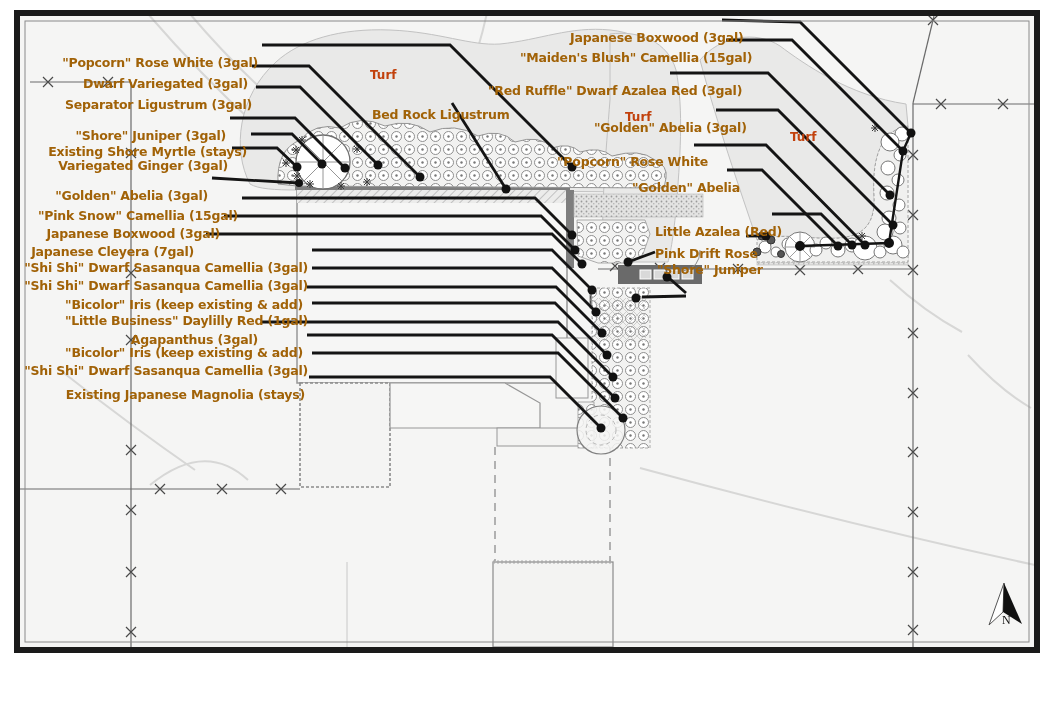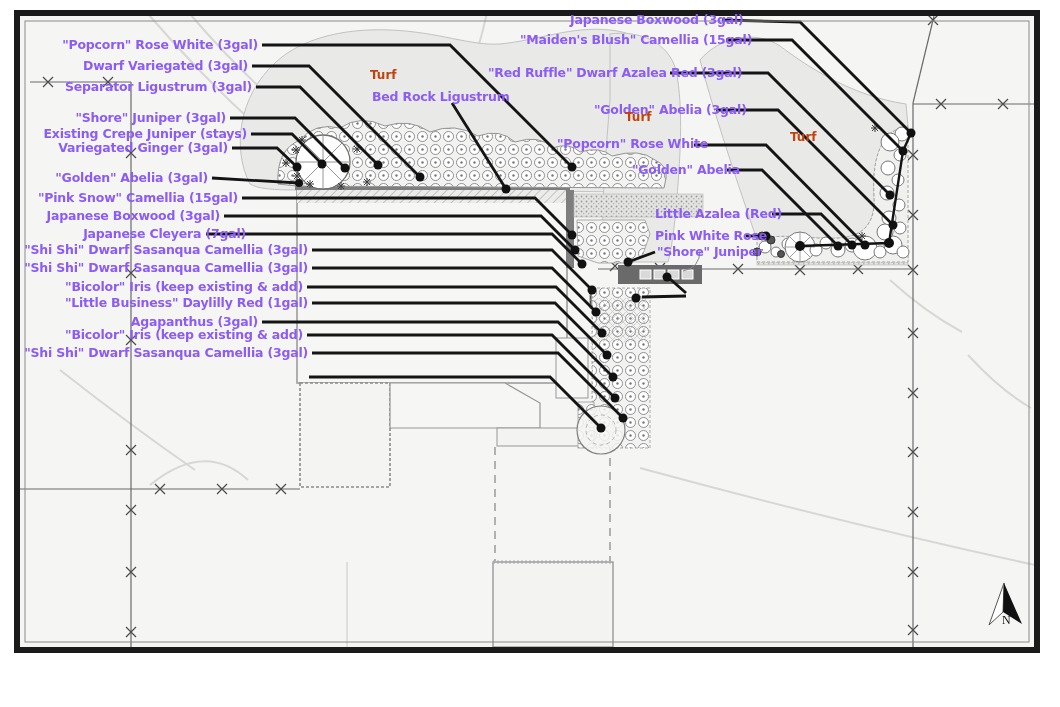--- a/index.html
+++ b/index.html
@@ -1,20 +1,20 @@
 <!DOCTYPE html>
 <html><head>
 <meta charset="utf-8">
 <style>
   html,body{margin:0;padding:0;background:#fff;}
   #stage{position:relative;width:1060px;height:707px;background:#ffffff;overflow:hidden;
          font-family:"DejaVu Sans",sans-serif;}
   #plan-svg{position:absolute;left:0;top:0;}
-  .lbl{position:absolute;font:700 12.5px "DejaVu Sans",sans-serif;color:#8b5cf6;
-       white-space:nowrap;letter-spacing:-0.2px;line-height:14px;}
+  .lbl{position:absolute;font:700 12.5px "DejaVu Sans",sans-serif;color:#a16207;
+       white-space:nowrap;letter-spacing:-0.2px;line-height:14px;margin-top:18px;}
   .lbl.r{text-align:right;}
   .area-lbl{position:absolute;font:700 12px "DejaVu Sans",sans-serif;color:#c2410c;white-space:nowrap;}
   .north-lbl{position:absolute;font:12px "Liberation Serif",serif;color:#111;}
 </style>
 </head>
 <body>
 
 <div id="stage">
 
 <svg id="plan-svg" width="1060" height="707" viewBox="0 0 1060 707">
@@ -282,42 +282,43 @@
   </g>
 
   <rect x="17" y="13" width="1020" height="637" fill="none" stroke="#1a1a1a" stroke-width="6"></rect>
   <rect x="25" y="21" width="1004" height="621" fill="none" stroke="#8a8a8a" stroke-width="1"></rect>
 </svg>
 
 <div class="lbl r" style="right:802px;top:38px">"Popcorn" Rose White (3gal)</div>
 <div class="lbl r" style="right:812px;top:59px">Dwarf Variegated (3gal)</div>
 <div class="lbl r" style="right:808px;top:80px">Separator Ligustrum (3gal)</div>
 <div class="lbl r" style="right:834px;top:111px">"Shore" Juniper (3gal)</div>
-<div class="lbl r" style="right:813px;top:127px">Existing Crepe Juniper (stays)</div>
+<div class="lbl r" style="right:813px;top:127px">Existing Shore Myrtle (stays)</div>
 <div class="lbl r" style="right:832px;top:141px">Variegated Ginger (3gal)</div>
 <div class="lbl r" style="right:852px;top:171px">"Golden" Abelia (3gal)</div>
 <div class="lbl r" style="right:822px;top:191px">"Pink Snow" Camellia (15gal)</div>
 <div class="lbl r" style="right:840px;top:209px">Japanese Boxwood (3gal)</div>
-<div class="lbl r" style="right:814px;top:227px">Japanese Cleyera (7gal)</div>
+<div class="lbl r" style="right:866px;top:227px">Japanese Cleyera (7gal)</div>
 <div class="lbl r" style="right:752px;top:243px">"Shi Shi" Dwarf Sasanqua Camellia (3gal)</div>
 <div class="lbl r" style="right:752px;top:261px">"Shi Shi" Dwarf Sasanqua Camellia (3gal)</div>
 <div class="lbl r" style="right:757px;top:280px">"Bicolor" Iris (keep existing &amp; add)</div>
 <div class="lbl r" style="right:752px;top:296px">"Little Business" Daylilly Red (1gal)</div>
 <div class="lbl r" style="right:802px;top:315px">Agapanthus (3gal)</div>
 <div class="lbl r" style="right:757px;top:328px">"Bicolor" Iris (keep existing &amp; add)</div>
 <div class="lbl r" style="right:752px;top:346px">"Shi Shi" Dwarf Sasanqua Camellia (3gal)</div>
+<div class="lbl r" style="right:755px;top:370px">Existing Japanese Magnolia (stays)</div>
 
 <div class="lbl" style="left:570px;top:13px">Japanese Boxwood (3gal)</div>
 <div class="lbl" style="left:520px;top:33px">"Maiden's Blush" Camellia (15gal)</div>
 <div class="lbl" style="left:488px;top:66px">"Red Ruffle" Dwarf Azalea Red (3gal)</div>
 <div class="lbl" style="left:594px;top:103px">"Golden" Abelia (3gal)</div>
 <div class="lbl" style="left:557px;top:137px">"Popcorn" Rose White</div>
 <div class="lbl" style="left:632px;top:163px">"Golden" Abelia</div>
 <div class="lbl" style="left:655px;top:207px">Little Azalea (Red)</div>
-<div class="lbl" style="left:655px;top:229px">Pink White Rose</div>
+<div class="lbl" style="left:655px;top:229px">Pink Drift Rose</div>
 <div class="lbl" style="left:657px;top:245px">"Shore" Juniper</div>
 
 <div class="area-lbl" style="left:370px;top:68px">Turf</div>
 <div class="lbl" style="left:372px;top:90px">Bed Rock Ligustrum</div>
 <div class="area-lbl" style="left:625px;top:110px">Turf</div>
 <div class="area-lbl" style="left:790px;top:130px">Turf</div>
 <div class="north-lbl" style="left:1002px;top:613px">N</div>
 
 </div>
 

